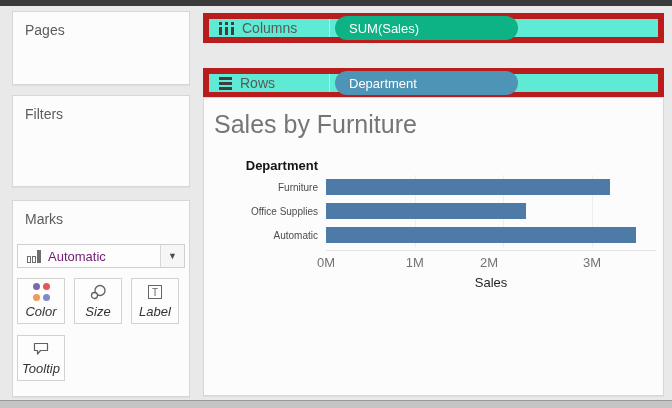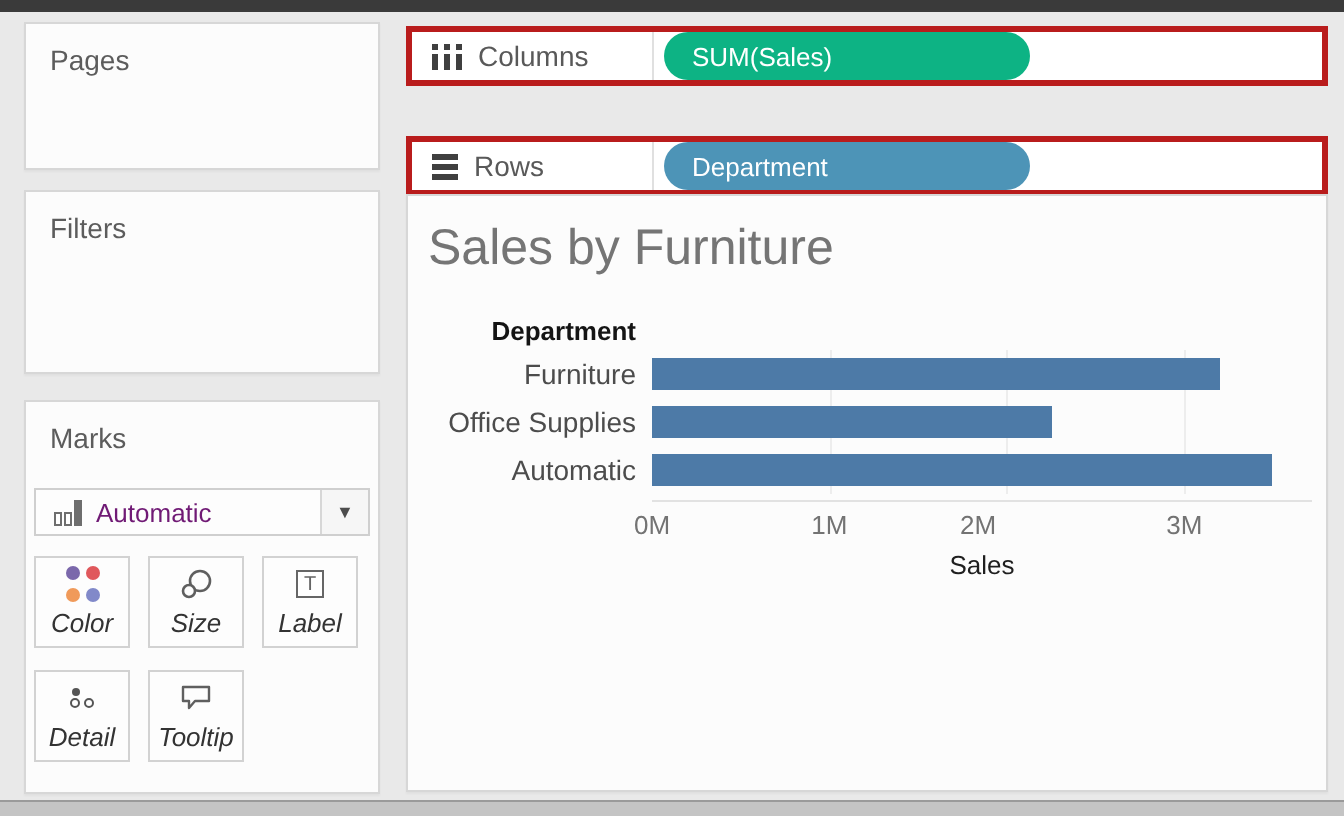--- a/index.html
+++ b/index.html
@@ -58,21 +58,21 @@
     display:flex; align-items:center; justify-content:center; background:#fff; }
 
   .detail-icon { display:flex; flex-direction:column; align-items:center; gap:1px; }
   .detail-icon .dtop { width:4px; height:4px; border-radius:50%; background:#555; margin-left:-6px; }
   .detail-icon .drow { display:flex; gap:2px; }
   .detail-icon .drow i { width:5px; height:5px; border-radius:50%; border:1px solid #555; background:#fff; }
 
   
   .shelf {
     position:absolute; left:203px; width:461px; height:30px;
-    background:#ffffff; border:3px solid #b91c1c;
+    background:#5eead4; border:6px solid #b91c1c;
     display:flex; align-items:center;
   }
   .columns-shelf { top:13px; }
   .rows-shelf    { top:68px; }
   .shelf-head { width:121px; height:100%; display:flex; align-items:center; gap:8px;
     padding-left:10px; border-right:1px solid #e0e0e0; }
   .shelf-label { font-size:14px; color:#595959; }
   .cols-icon { display:flex; align-items:flex-end; gap:3px; height:14px; }
   .cols-icon i { display:flex; flex-direction:column; align-items:center; gap:2px; }
   .cols-icon i::before { content:""; width:3px; height:3px; background:#3f3f3f; }
@@ -84,21 +84,21 @@
     display:flex; align-items:center; padding-left:14px;
     font-size:13px; color:#fff;
   }
 
   
   .chart-panel { left:203px; top:97px; width:461px; height:299px; padding:12px 0 0 9px; }
   .chart-title { font-size:25px; color:#757575; margin-left:1px; line-height:28px; }
   .chart-body { margin-top:17px; position:relative; width:443px; }
   .crow { display:flex; align-items:center; height:24px; }
   .crow-header { display:flex; align-items:center; height:20px; }
-  .clab { width:113px; text-align:right; padding-right:8px; font-size:14px; color:#4c4c4c; white-space:nowrap; }
+  .clab { width:113px; text-align:right; padding-right:8px; font-size:10px; color:#4c4c4c; white-space:nowrap; }
   .clab-header { width:113px; text-align:right; padding-right:8px; font-size:13px; font-weight:bold; color:#141414; white-space:nowrap; }
   .rows-wrap { position:relative; }
   .gridline { position:absolute; top:0; bottom:0; width:1px; background:#ededed; }
   .ctrack { flex:1; position:relative; height:16px; }
   .cbar { position:absolute; left:0; top:0; height:100%; }
   .axis-line { margin-left:113px; width:330px; border-top:1px solid #e2e2e2; margin-top:3px; }
   .ticks { position:relative; margin-left:113px; width:330px; height:20px; }
   .tick { position:absolute; top:4px; transform:translateX(-50%); font-size:13px; color:#737373; }
   .xlabel { margin-left:113px; width:330px; text-align:center; font-size:13px; color:#1f1f1f; margin-top:4px; }
 </style>
@@ -149,32 +149,20 @@
             <circle cx="5.5" cy="12.5" r="3" fill="#fdfdfd" stroke="#5f5f5f" stroke-width="1.3"></circle>
           </svg>
       </span>
       <span class="mb-label">Size</span>
     </div>
     <div class="mark-btn">
       <span class="mb-icon">
           <span class="label-icon">T</span>
         </span>
       <span class="mb-label">Label</span>
-    </div>
-    <div class="mark-btn">
-      <span class="mb-icon">
-        <span class="detail-icon">
-            <span class="dtop"></span>
-            <span class="drow">
-              <i></i>
-              <i></i>
-            </span>
-          </span>
-      </span>
-      <span class="mb-label">Detail</span>
     </div>
     <div class="mark-btn">
       <span class="mb-icon">
         <svg width="18" height="16" viewBox="0 0 18 16">
             <path d="M2.5 2.5 h13 v7 h-7 l-3 3.5 v-3.5 h-3 z" fill="#fdfdfd" stroke="#5f5f5f" stroke-width="1.2" stroke-linejoin="round"></path>
           </svg>
       </span>
       <span class="mb-label">Tooltip</span>
     </div>
   </div>

